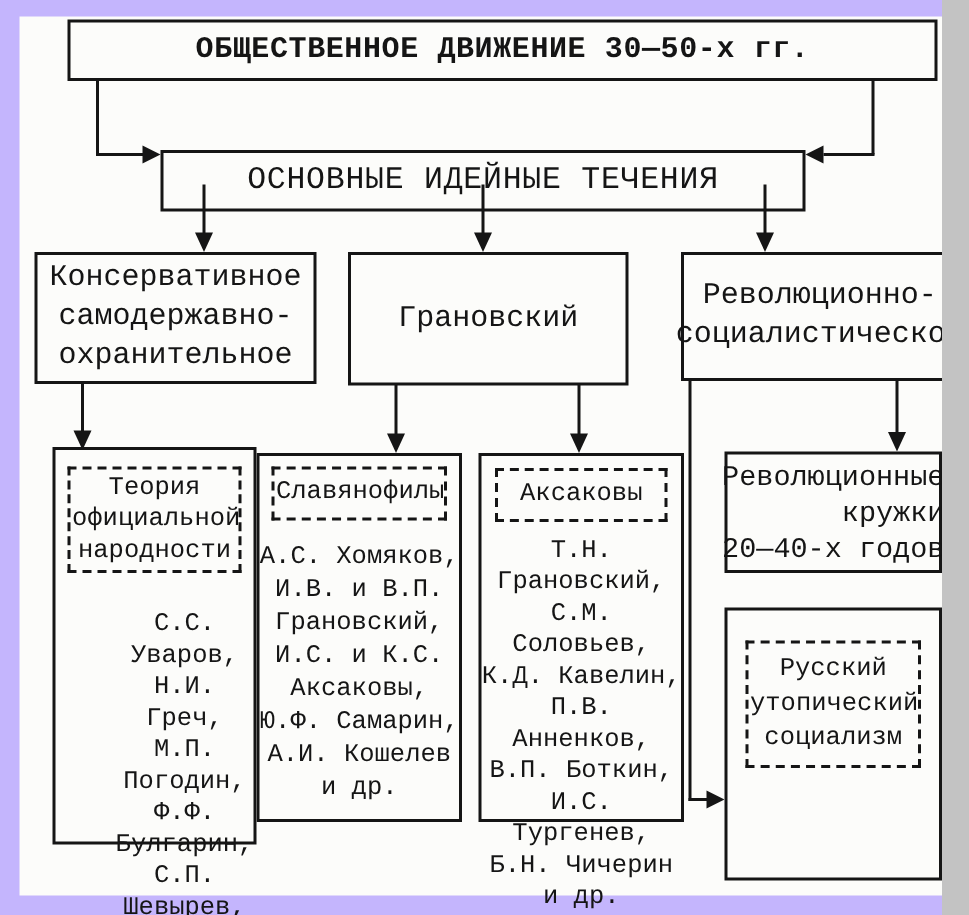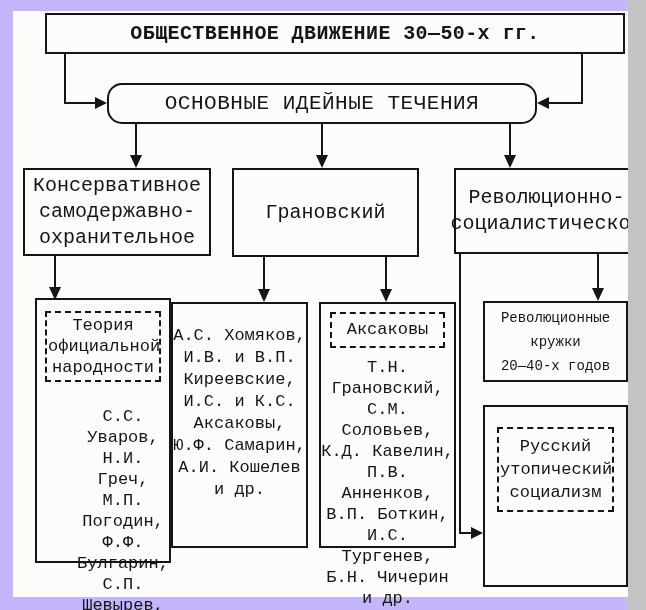--- a/index.html
+++ b/index.html
@@ -35,21 +35,21 @@
 </head>
 <body>
 
 <div class="stage">
   <div class="panel"></div>
 
   <div class="box centerbox" style="left:45px; top:13px; width:580px; height:41px;">
     <span class="hdr-top">ОБЩЕСТВЕННОЕ ДВИЖЕНИЕ 30—50-х гг.</span>
   </div>
 
-  <div class="box centerbox" style="left:107px; top:83px; width:430px; height:41px;border-radius:15px;">
+  <div class="box centerbox" style="left:107px; top:100px; width:430px; height:41px;">
     <span class="hdr-main">ОСНОВНЫЕ ИДЕЙНЫЕ ТЕЧЕНИЯ</span>
   </div>
 
   <div class="line" style="left:64px; top:53px; width:2px; height:50px;"></div>
   <div class="line" style="left:64px; top:102px; width:32px; height:2px;"></div>
   <div class="arr right" style="left:95px; top:97px;"></div>
 
   <div class="line" style="left:581px; top:53px; width:2px; height:50px;"></div>
   <div class="line" style="left:549px; top:102px; width:34px; height:2px;"></div>
   <div class="arr left" style="left:537px; top:97px;"></div>
@@ -98,23 +98,24 @@
 Н.И. Греч,
 М.П. Погодин,
 Ф.Ф. Булгарин,
 С.П. Шевырев,
 Н.В. Кукольник,
 М.П. Загоскин
 и др.</div>
   </div>
 
   <div class="box" style="left:171px; top:302px; width:137px; height:246px; padding-top:7px;">
+    <div class="grouplabel" style="margin:0 8px; padding:5px 1px; line-height:22px;">Славянофилы</div>
     <div class="names" style="margin-top:14px; line-height:22px;">А.С. Хомяков,
 И.В. и В.П.
-Киреевские,
+Грановский,
 И.С. и К.С.
 Аксаковы,
 Ю.Ф. Самарин,
 А.И. Кошелев
 и др.</div>
   </div>
 
   <div class="box" style="left:319px; top:302px; width:137px; height:246px; padding-top:8px;">
     <div class="grouplabel" style="margin:0 9px; padding:5px 1px; line-height:22px;">Аксаковы</div>
     <div class="names" style="margin-top:9px; line-height:21px;">Т.Н.
@@ -122,21 +123,21 @@
 С.М. Соловьев,
 К.Д. Кавелин,
 П.В. Анненков,
 В.П. Боткин,
 И.С. Тургенев,
 Б.Н. Чичерин
 и др.</div>
   </div>
 
   <div class="box centerbox" style="left:483px; top:301px; width:145px; height:81px;">
-    <span class="names" style="line-height:24px; font-size:14px;">Революционные
+    <span class="names" style="line-height:24px; font-size:19px;text-align:right;">Революционные
 кружки
 20—40-х годов</span>
   </div>
 
   <div class="box" style="left:483px; top:405px; width:145px; height:182px; padding-top:20px;">
     <div class="grouplabel" style="margin:0 12px; padding:6px 1px; line-height:23px;">Русский
 утопический
 социализм</div>
   </div>
 </div>

